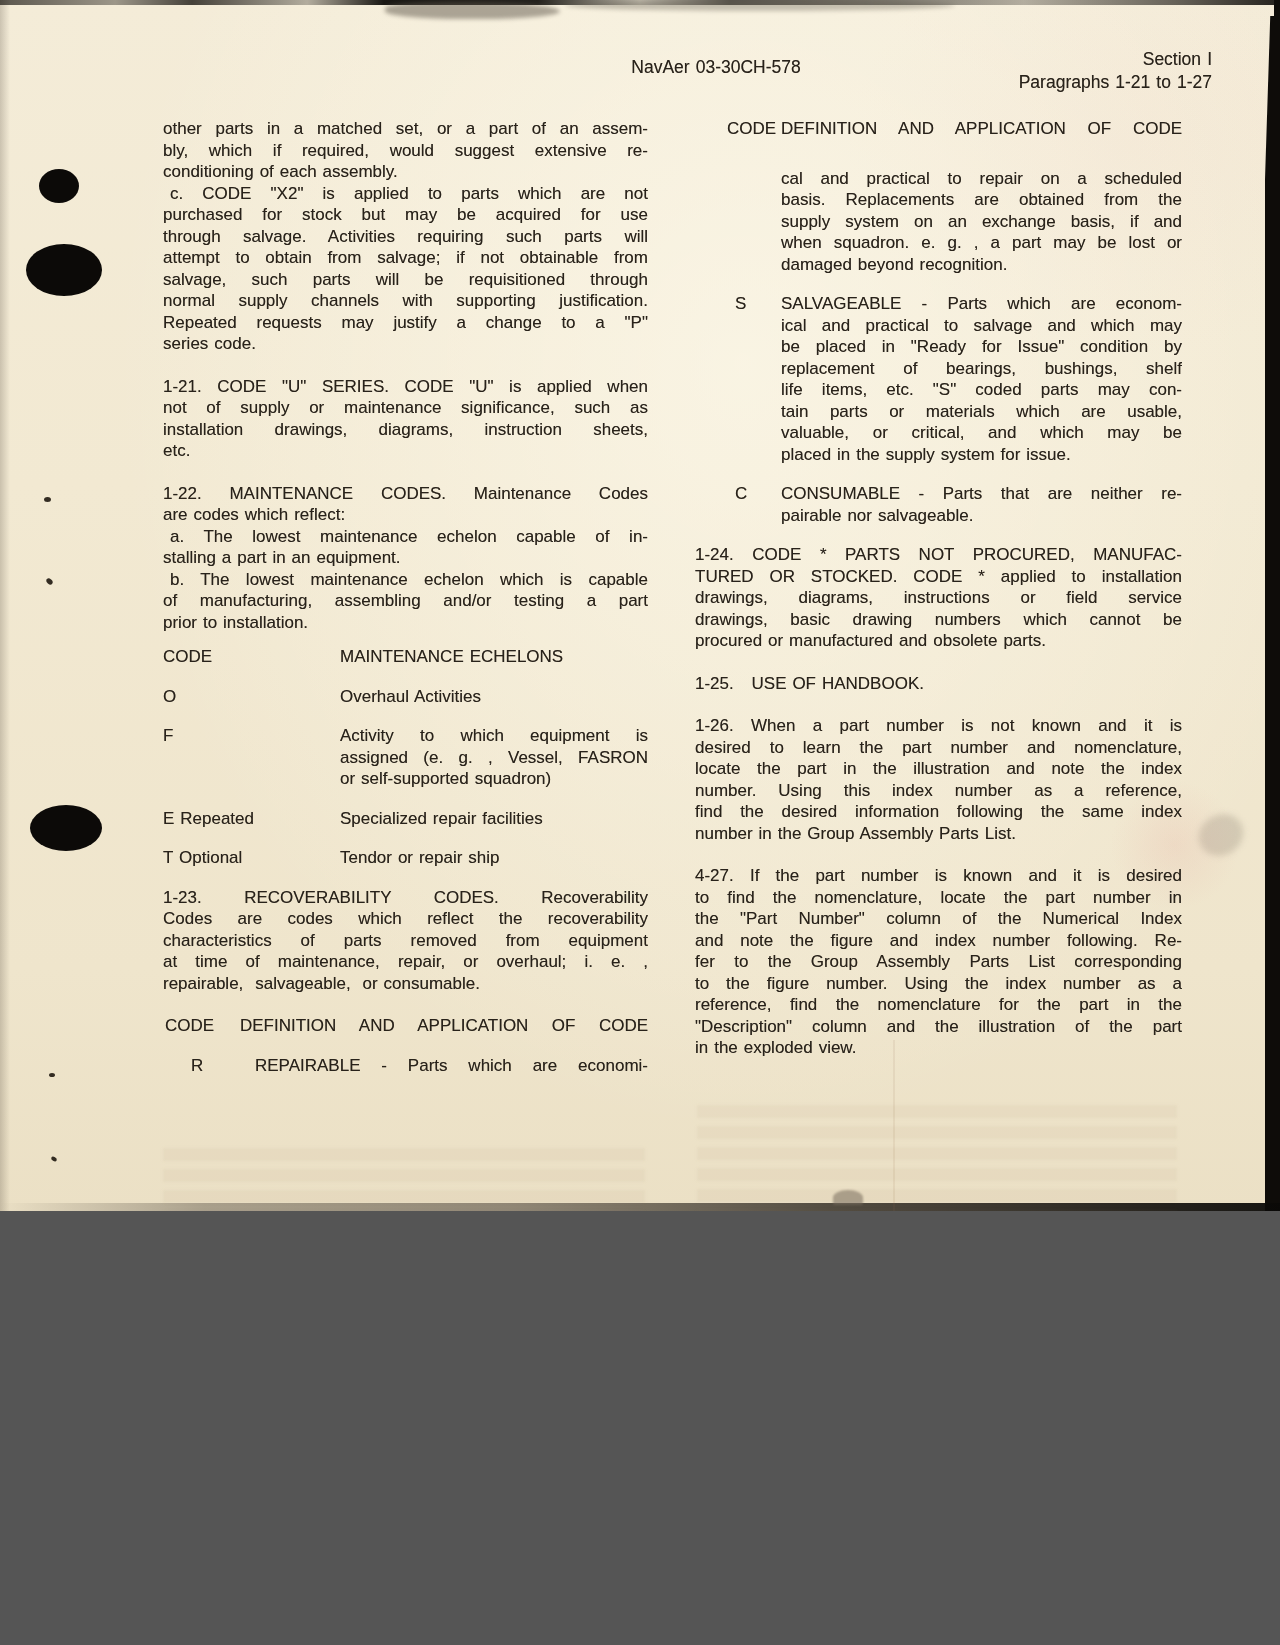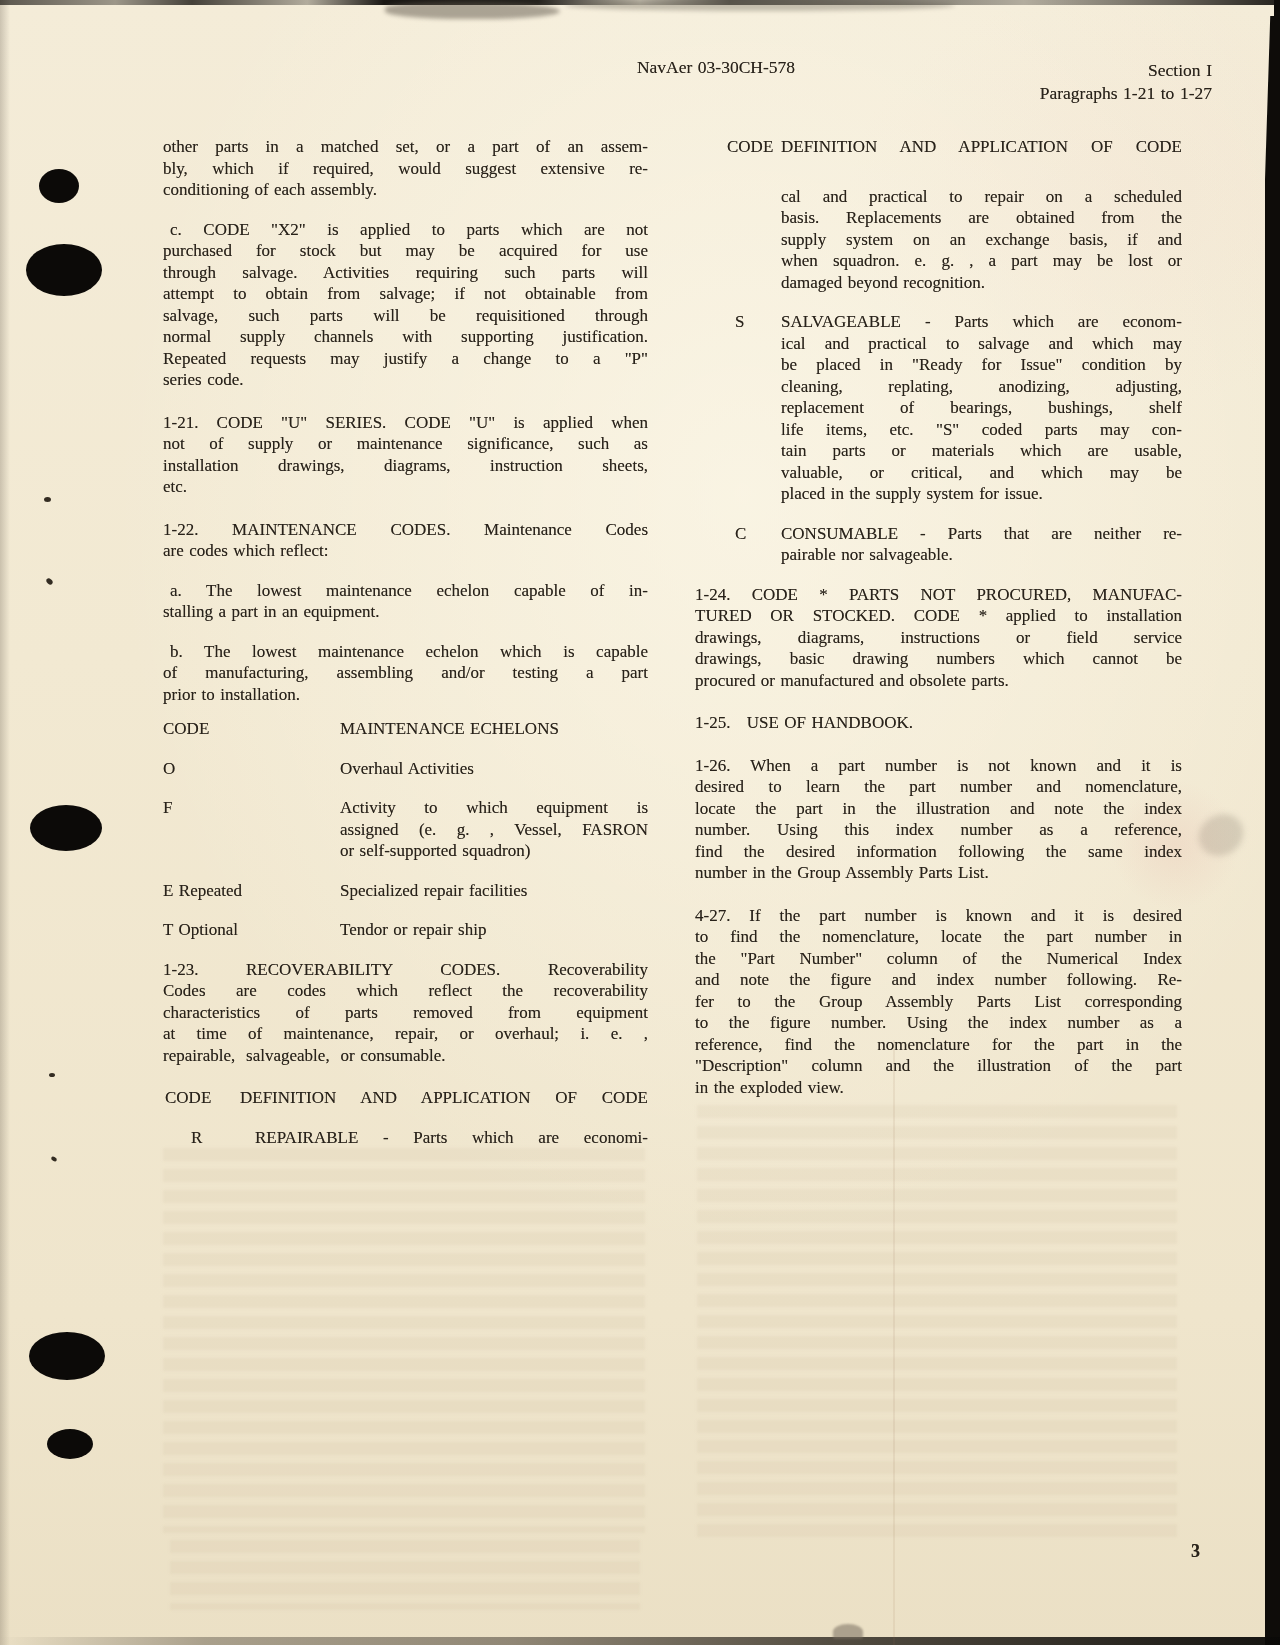--- a/index.html
+++ b/index.html
@@ -1,52 +1,52 @@
 <!DOCTYPE html>
 <html><head>
 <meta charset="utf-8">
 <style>
   * { box-sizing: border-box; }
   html,body { margin:0; padding:0; background:#555; }
   .page{
-    position:relative; width:1280px; height:1645px; overflow:hidden;
+    position:relative; width:1280px; height:1211px; overflow:hidden;
     background-color:var(--paper,#f2e9d3);
     background-image:
       radial-gradient(ellipse 900px 1100px at 58% 30%, rgba(255,252,240,.55), rgba(255,252,240,0) 70%),
       radial-gradient(ellipse 400px 300px at 88% 12%, rgba(240,215,200,.25), rgba(240,215,200,0) 70%),
       linear-gradient(180deg, #f4ecd8 0%, #f2e9d2 40%, #efe5cc 80%, #ebe0c5 100%);
-    font-family:Liberation Serif, serif;
+    font-family:Liberation Sans, sans-serif;
     color:var(--ink,#28221a);
     font-size:17px; line-height:21.5px; word-spacing:1.2px;
     text-shadow:0 0 .4px rgba(40,32,24,.45);
     padding-left:34px;
   }
   
   .col{ position:absolute; top:118px; }
   .col-left{ left:163px; width:485px; }
   .col-right{ left:695px; width:487px; }
   .ln{ min-height:21.5px; }
   .ln.j{ text-align:justify; text-align-last:justify; }
   .ln.last{ text-align:left; white-space:pre-wrap; }
-  .block{ margin-bottom:21px;margin-top:18px; }
+  .block{ margin-bottom:21px; }
   .block.tight{ margin-bottom:0; }
   .fi .ln:first-child{ text-indent:7px; }
   .table_header,.code_row,.def_row,.def_cont,.def_header{ display:flex; margin-bottom:18px;justify-content:space-between; }
   .table_header{ margin-top:-8px; }
   .code-cell{ flex:0 0 auto; white-space:pre-wrap; }
   .body-cell{ flex:1 1 auto; min-width:0; }
   .col-left .table_header .code-cell, .col-left .code_row .code-cell{ width:177px; }
   .col-left .def_header .code-cell{ width:77px; padding-left:2px; }
   .col-left .def_row .code-cell{ width:92px; padding-left:28px; }
   .col-right .def_header .code-cell{ width:86px; padding-left:32px; }
   .col-right .def_row .code-cell, .col-right .def_cont .code-cell{ width:86px; padding-left:40px; }
   .col-right .def_header{ margin-bottom:28px; }
   
   .doc-number{ position:absolute; top:57px; left:716px; transform:translateX(-50%); font-size:17.5px; white-space:nowrap; }
-  .header-right{ position:absolute; top:59px; right:68px; text-align:right; line-height:23px; font-size:17.5px; }
+  .header-right{ position:absolute; top:48px; right:68px; text-align:right; line-height:23px; font-size:17.5px; }
   .page-number{ position:absolute; top:1541px; right:80px; font-size:18px; font-weight:bold; }
   
   .art{ position:absolute; pointer-events:none; }
   .top-strip{ left:0; top:0; width:100%; height:5px;
     background:linear-gradient(90deg,
       rgba(25,22,18,.70) 0%, rgba(25,22,18,.40) 9%, rgba(25,22,18,.80) 15%,
       rgba(25,22,18,.30) 24%, rgba(14,12,9,.95) 30%, rgba(14,12,9,.90) 42%,
       rgba(25,22,18,.25) 50%, rgba(25,22,18,.72) 57%, rgba(25,22,18,.55) 70%,
       rgba(25,22,18,.30) 80%, rgba(25,22,18,.65) 92%, rgba(14,12,9,.9) 100%); }
   .smudge1{ left:385px; top:2px; width:175px; height:17px; background:rgba(95,88,75,.50);
@@ -215,21 +215,20 @@
           <div class="ln j">when squadron.   e. g. ,  a part may be lost or</div>
           <div class="ln last">damaged beyond recognition.</div>
         </div>
       </div>
       <div class="block def_row">
         <div class="code-cell">S</div>
         <div class="body-cell">
           <div class="ln j">SALVAGEABLE - Parts which are econom-</div>
           <div class="ln j">ical and practical to salvage and which may</div>
           <div class="ln j">be placed in "Ready for Issue" condition by</div>
-          <div class="ln j">cleaning,  replating,  anodizing,  adjusting,</div>
           <div class="ln j">replacement of bearings,  bushings,  shelf</div>
           <div class="ln j">life items,  etc.  "S" coded parts may con-</div>
           <div class="ln j">tain parts or materials which are usable,</div>
           <div class="ln j">valuable,  or critical,  and which may be</div>
           <div class="ln last">placed in the supply system for issue.</div>
         </div>
       </div>
       <div class="block def_row">
         <div class="code-cell">C</div>
         <div class="body-cell">

